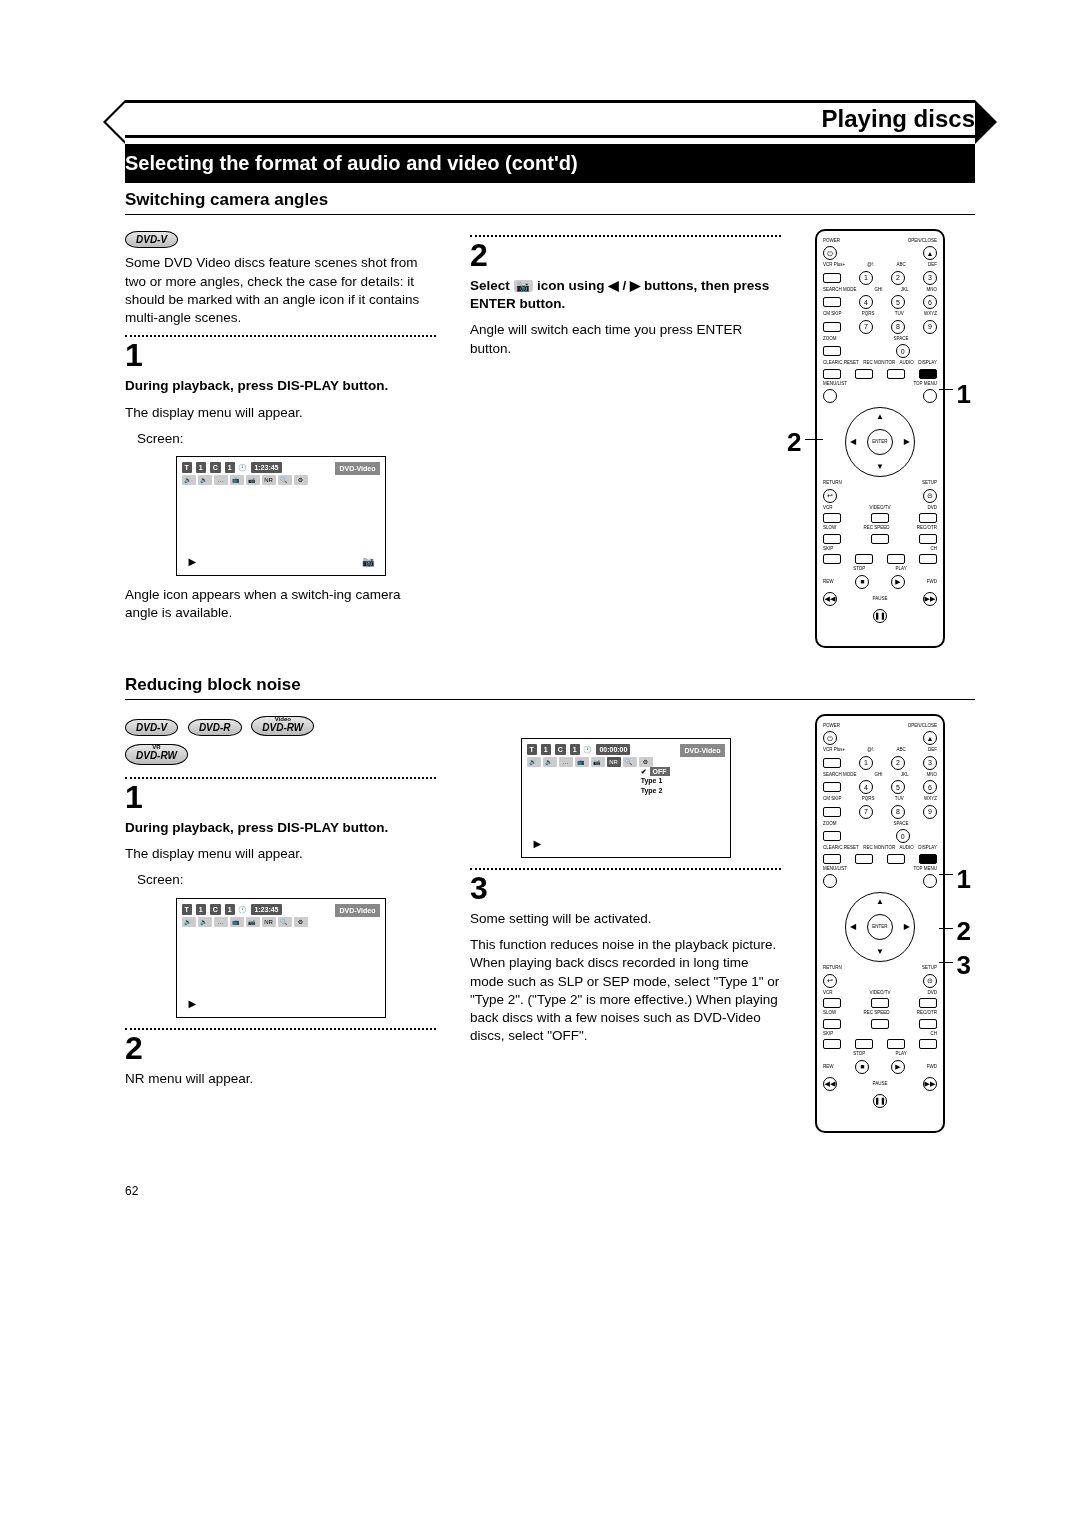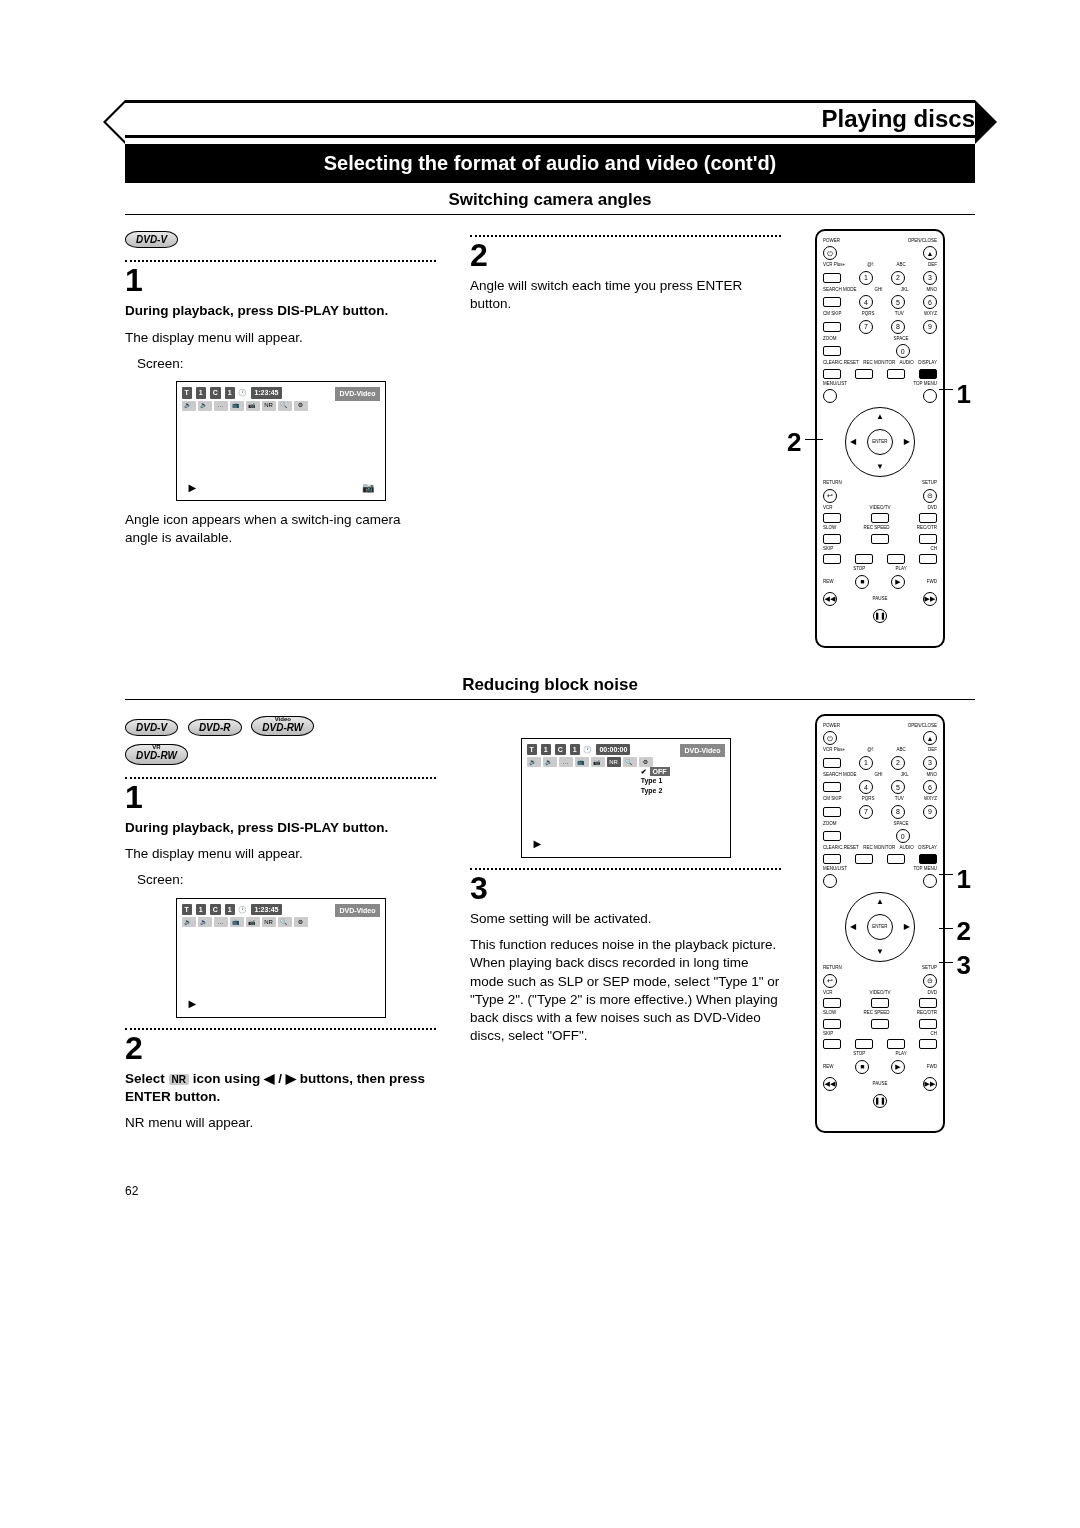--- a/index.html
+++ b/index.html
@@ -9,22 +9,22 @@
   .hdr { border:3px solid #000; border-left:none; border-right:none; position:relative; height:38px; margin-bottom:6px; }
   .hdr:before,.hdr:after{content:"";position:absolute;top:-3px;width:0;height:0;border-top:22px solid transparent;border-bottom:22px solid transparent;}
   .hdr:before{left:-22px;border-right:22px solid #000;}
   .hdr:after{right:-22px;border-left:22px solid #000;}
   .hdr-inner{position:absolute;inset:0;display:flex;align-items:center;justify-content:flex-end;}
   .hdr-inner:before,.hdr-inner:after{content:"";position:absolute;top:0;width:0;height:0;border-top:19px solid transparent;border-bottom:19px solid transparent;}
   .hdr-inner:before{left:-19px;border-right:19px solid #fff;}
   .hdr-inner:after{right:-19px;border-left:19px solid #fff;}
   .hdr h1{font-size:24px;font-weight:bold;}
 
-  .banner{background:#000;color:#fff;font-size:20px;font-weight:bold;text-align:center;padding:6px 0;margin-bottom:6px;}
-  h3{font-size:17px;font-weight:bold;margin-bottom:2px;text-align:center;}
+  .banner{background:#000;color:#fff;font-size:20px;font-weight:bold;padding:6px 0;margin-bottom:6px;}
+  h3{font-size:17px;font-weight:bold;margin-bottom:2px;}
   h3.sub + .rule{border-top:1px solid #000;margin-bottom:14px;}
   .rule{border-top:1px solid #000;}
 
   .cols{display:flex;gap:34px;}
   .col{flex:1;min-width:0;}
   .col-right{flex:0 0 160px;}
 
   .logo{display:inline-block;font-size:10px;font-style:italic;font-weight:bold;border:1px solid #000;border-radius:50%/100%;padding:1px 10px;background:linear-gradient(#e8e8e8,#bbb);margin:2px 6px 6px 0;}
   .logo small{font-size:6px;display:block;line-height:0.5;text-align:center;font-style:normal;}
 
@@ -77,20 +77,21 @@
 </div>
 <div class="banner">Selecting the format of audio and video (cont'd)</div>
 
 <h3 class="sub">Switching camera angles</h3>
 <div class="rule"></div>
 
 <div class="cols">
 
   <div class="col">
     <span class="logo">DVD-V</span>
+    <p>Some DVD Video discs feature scenes shot from two or more angles, check the case for details: it should be marked with an angle icon if it contains multi-angle scenes.</p>
     <div class="dots"></div>
     <div class="bignum">1</div>
     <p class="bold">During playback, press DIS-PLAY button.</p>
     <p>The display menu will appear.</p>
     <p class="indent">Screen:</p>
     
     <div class="screen">
       <div class="top">
         <span class="cell">T</span>
         <span class="cell">1</span>
@@ -112,20 +113,25 @@
       <span class="badge">DVD-Video</span>
       <span class="play">▶</span>
       <span class="cornericon">📷</span>
     </div>
     <p>Angle icon appears when a switch-ing camera angle is available.</p>
   </div>
 
   <div class="col">
     <div class="dots"></div>
     <div class="bignum">2</div>
+    <p class="bold">
+      <span>Select </span>
+      <span style="background:#ccc;padding:0 3px;border-radius:2px;font-size:11px">📷</span>
+      <span> icon using ◀ / ▶ buttons, then press ENTER button.</span>
+    </p>
     <p>Angle will switch each time you press ENTER button.</p>
   </div>
 
   <div class="col-right">
     <div class="remote-wrap">
       <div class="remote">
         <div class="row">
             <span class="lbl">POWER</span>
             <span></span>
             <span class="lbl">OPEN/CLOSE</span>
@@ -319,25 +325,20 @@
           <span class="icon">NR</span>
           <span class="icon">🔍</span>
           <span class="icon">⚙</span>
       </div>
       <span class="badge">DVD-Video</span>
       <span class="play">▶</span>
     </div>
 
     <div class="dots"></div>
     <div class="bignum">2</div>
-    <p class="bold">
-      <span>Select </span>
-      <span style="background:#ccc;padding:0 3px;border-radius:2px;font-size:10px">NR</span>
-      <span> icon using ◀ / ▶ buttons, then press ENTER button.</span>
-    </p>
     <p>NR menu will appear.</p>
   </div>
 
   <div class="col">
     <div class="screen" style="margin-top:24px">
       <div class="top">
         <span class="cell">T</span>
         <span class="cell">1</span>
         <span class="cell">C</span>
         <span class="cell">1</span>

